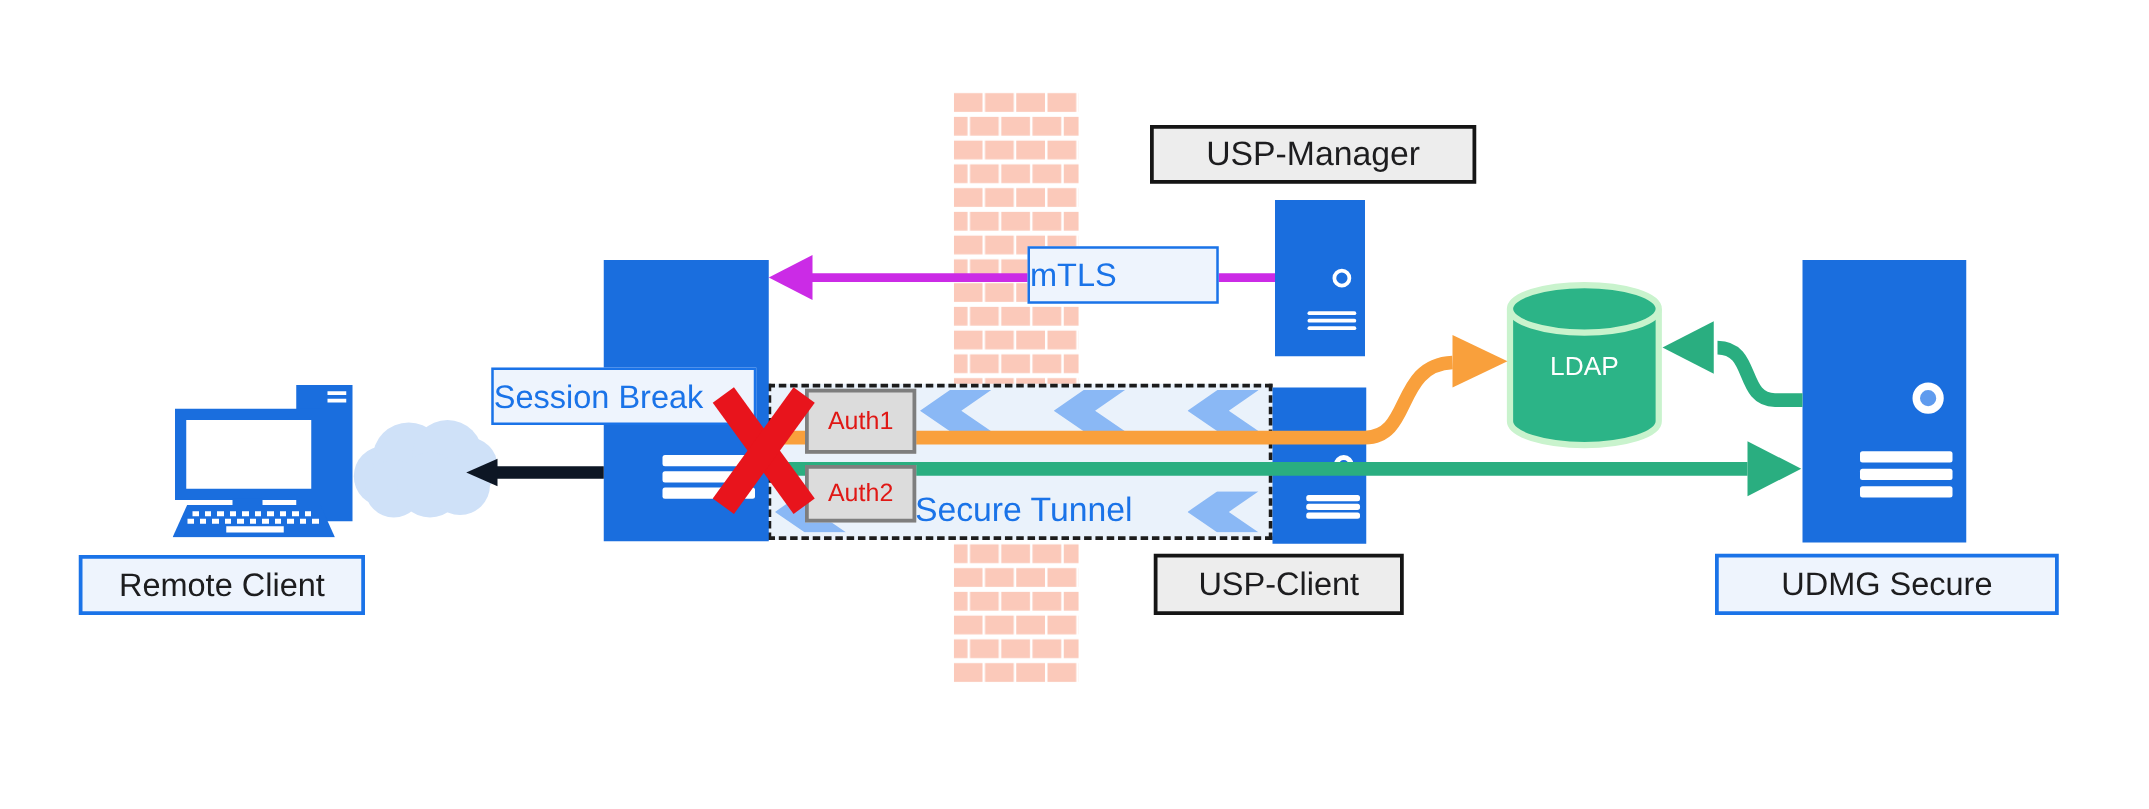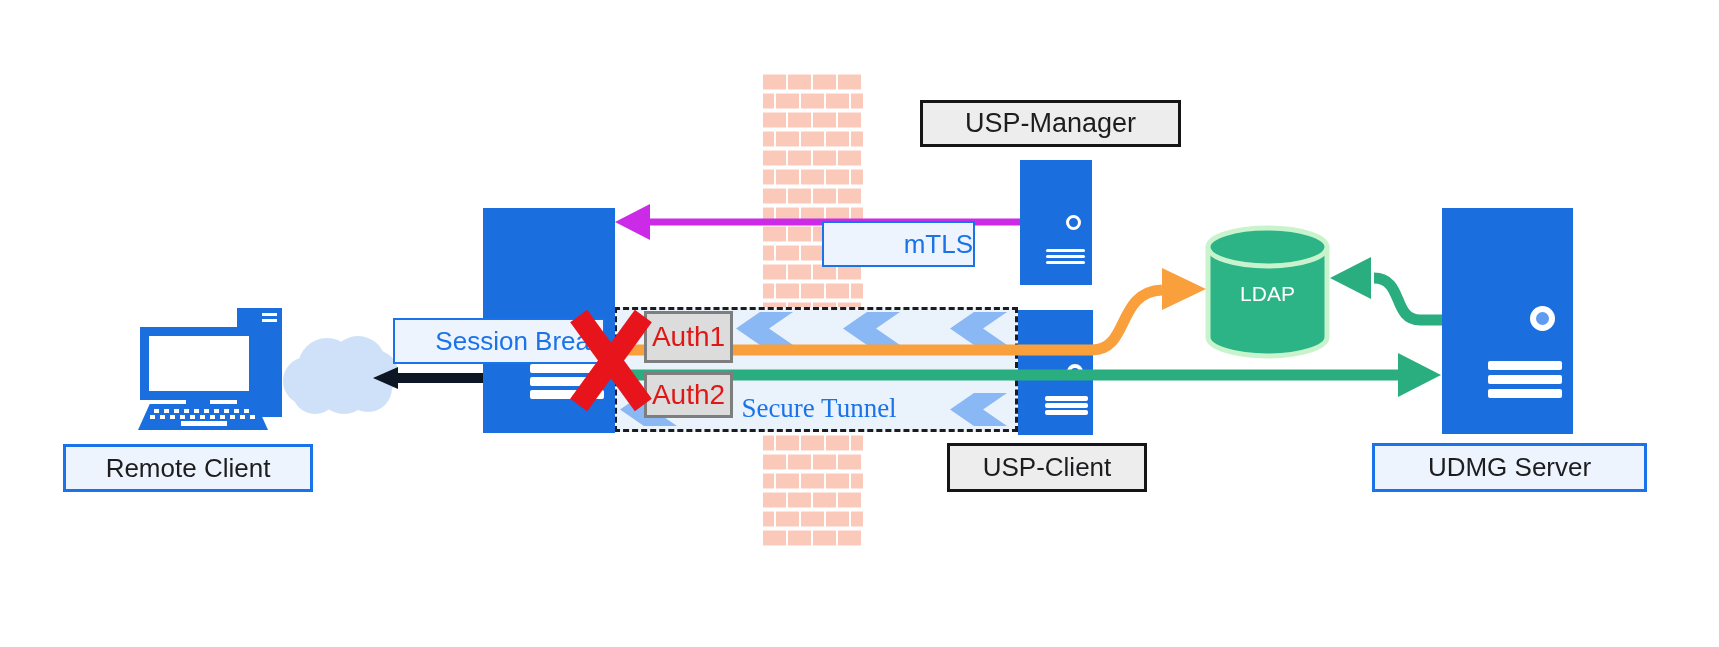--- a/index.html
+++ b/index.html
@@ -9,36 +9,36 @@
   }
   .abs{position:absolute;}
   
   #firewall{left:763px;top:73px;}
   
   #tunnel{left:614px;top:307px;width:404px;height:125px;background:var(--tunnel-fill);
           border:3px dashed #1c1c1c;box-sizing:border-box;}
   .chevron{width:57px;height:33px;background:var(--chevron-blue);
            clip-path:polygon(100% 0,42% 0,0 50%,42% 100%,100% 100%,58% 50%);}
   #secure-tunnel-text{left:723px;top:393px;width:192px;text-align:center;
-           color:var(--blue);font-size:27px;font-family:Liberation Serif, serif;}
+           color:var(--blue);font-size:27px;}
   
   .tower{background:var(--tower-blue);}
   .tower .bar{position:absolute;background:#fff;border-radius:2px;}
   .ring{position:absolute;border-radius:50%;border:3px solid #fff;box-sizing:border-box;}
   
   .labelbox{display:flex;align-items:center;justify-content:center;box-sizing:border-box;
             font-size:26px;color:var(--text-dark);}
   .labelbox.blue-style{background:var(--light-blue-fill);border:3px solid var(--blue);}
   .labelbox.gray-style{background:var(--gray-fill);border:3px solid var(--border-dark);}
-  .tagbox{display:flex;align-items:center;justify-content:flex-end;box-sizing:border-box;
+  .tagbox{display:flex;align-items:center;justify-content:flex-start;box-sizing:border-box;
           background:var(--light-blue-fill);border:2px solid var(--blue);
-          color:var(--blue);font-size:26px;margin-top:24px;}
+          color:var(--blue);font-size:26px;}
   .authbox{display:flex;align-items:center;justify-content:center;box-sizing:border-box;
           background:var(--auth-fill);border:3px solid var(--auth-border);
-          color:var(--auth-text);font-size:28px;}
+          color:var(--auth-text);font-size:20px;}
   
   .blue-part{background:var(--tower-blue);}
   .cloud-puff{background:var(--cloud-blue);border-radius:50%;}
   
   .xbar{width:110px;height:21px;background:var(--red);left:556px;top:350px;}
   svg{display:block;}
 </style>
 </head>
 <body>
 
@@ -170,23 +170,23 @@
   </div>
 
   <div>
     <div class="abs xbar" style="transform:rotate(54deg);"></div>
     <div class="abs xbar" style="transform:rotate(-54deg);"></div>
   </div>
 
   <div class="abs labelbox gray-style" style="left:920px;top:100px;width:261px;height:47px;font-size:27px;">
     <span>USP-Manager</span>
   </div>
-  <div class="abs labelbox blue-style" style="left:63px;top:444px;width:250px;height:48px;">
+  <div class="abs labelbox blue-style" style="left:63px;top:444px;width:229px;height:48px;">
     <span>Remote Client</span>
   </div>
-  <div class="abs labelbox gray-style" style="left:923px;top:443px;width:200px;height:49px;margin-left:24px;">
+  <div class="abs labelbox gray-style" style="left:923px;top:443px;width:200px;height:49px;">
     <span>USP-Client</span>
   </div>
   <div class="abs labelbox blue-style" style="left:1372px;top:443px;width:275px;height:49px;">
-    <span>UDMG Server</span>
+    <span>UDMG Secure</span>
   </div>
 
 </div>
 
 </body></html>

